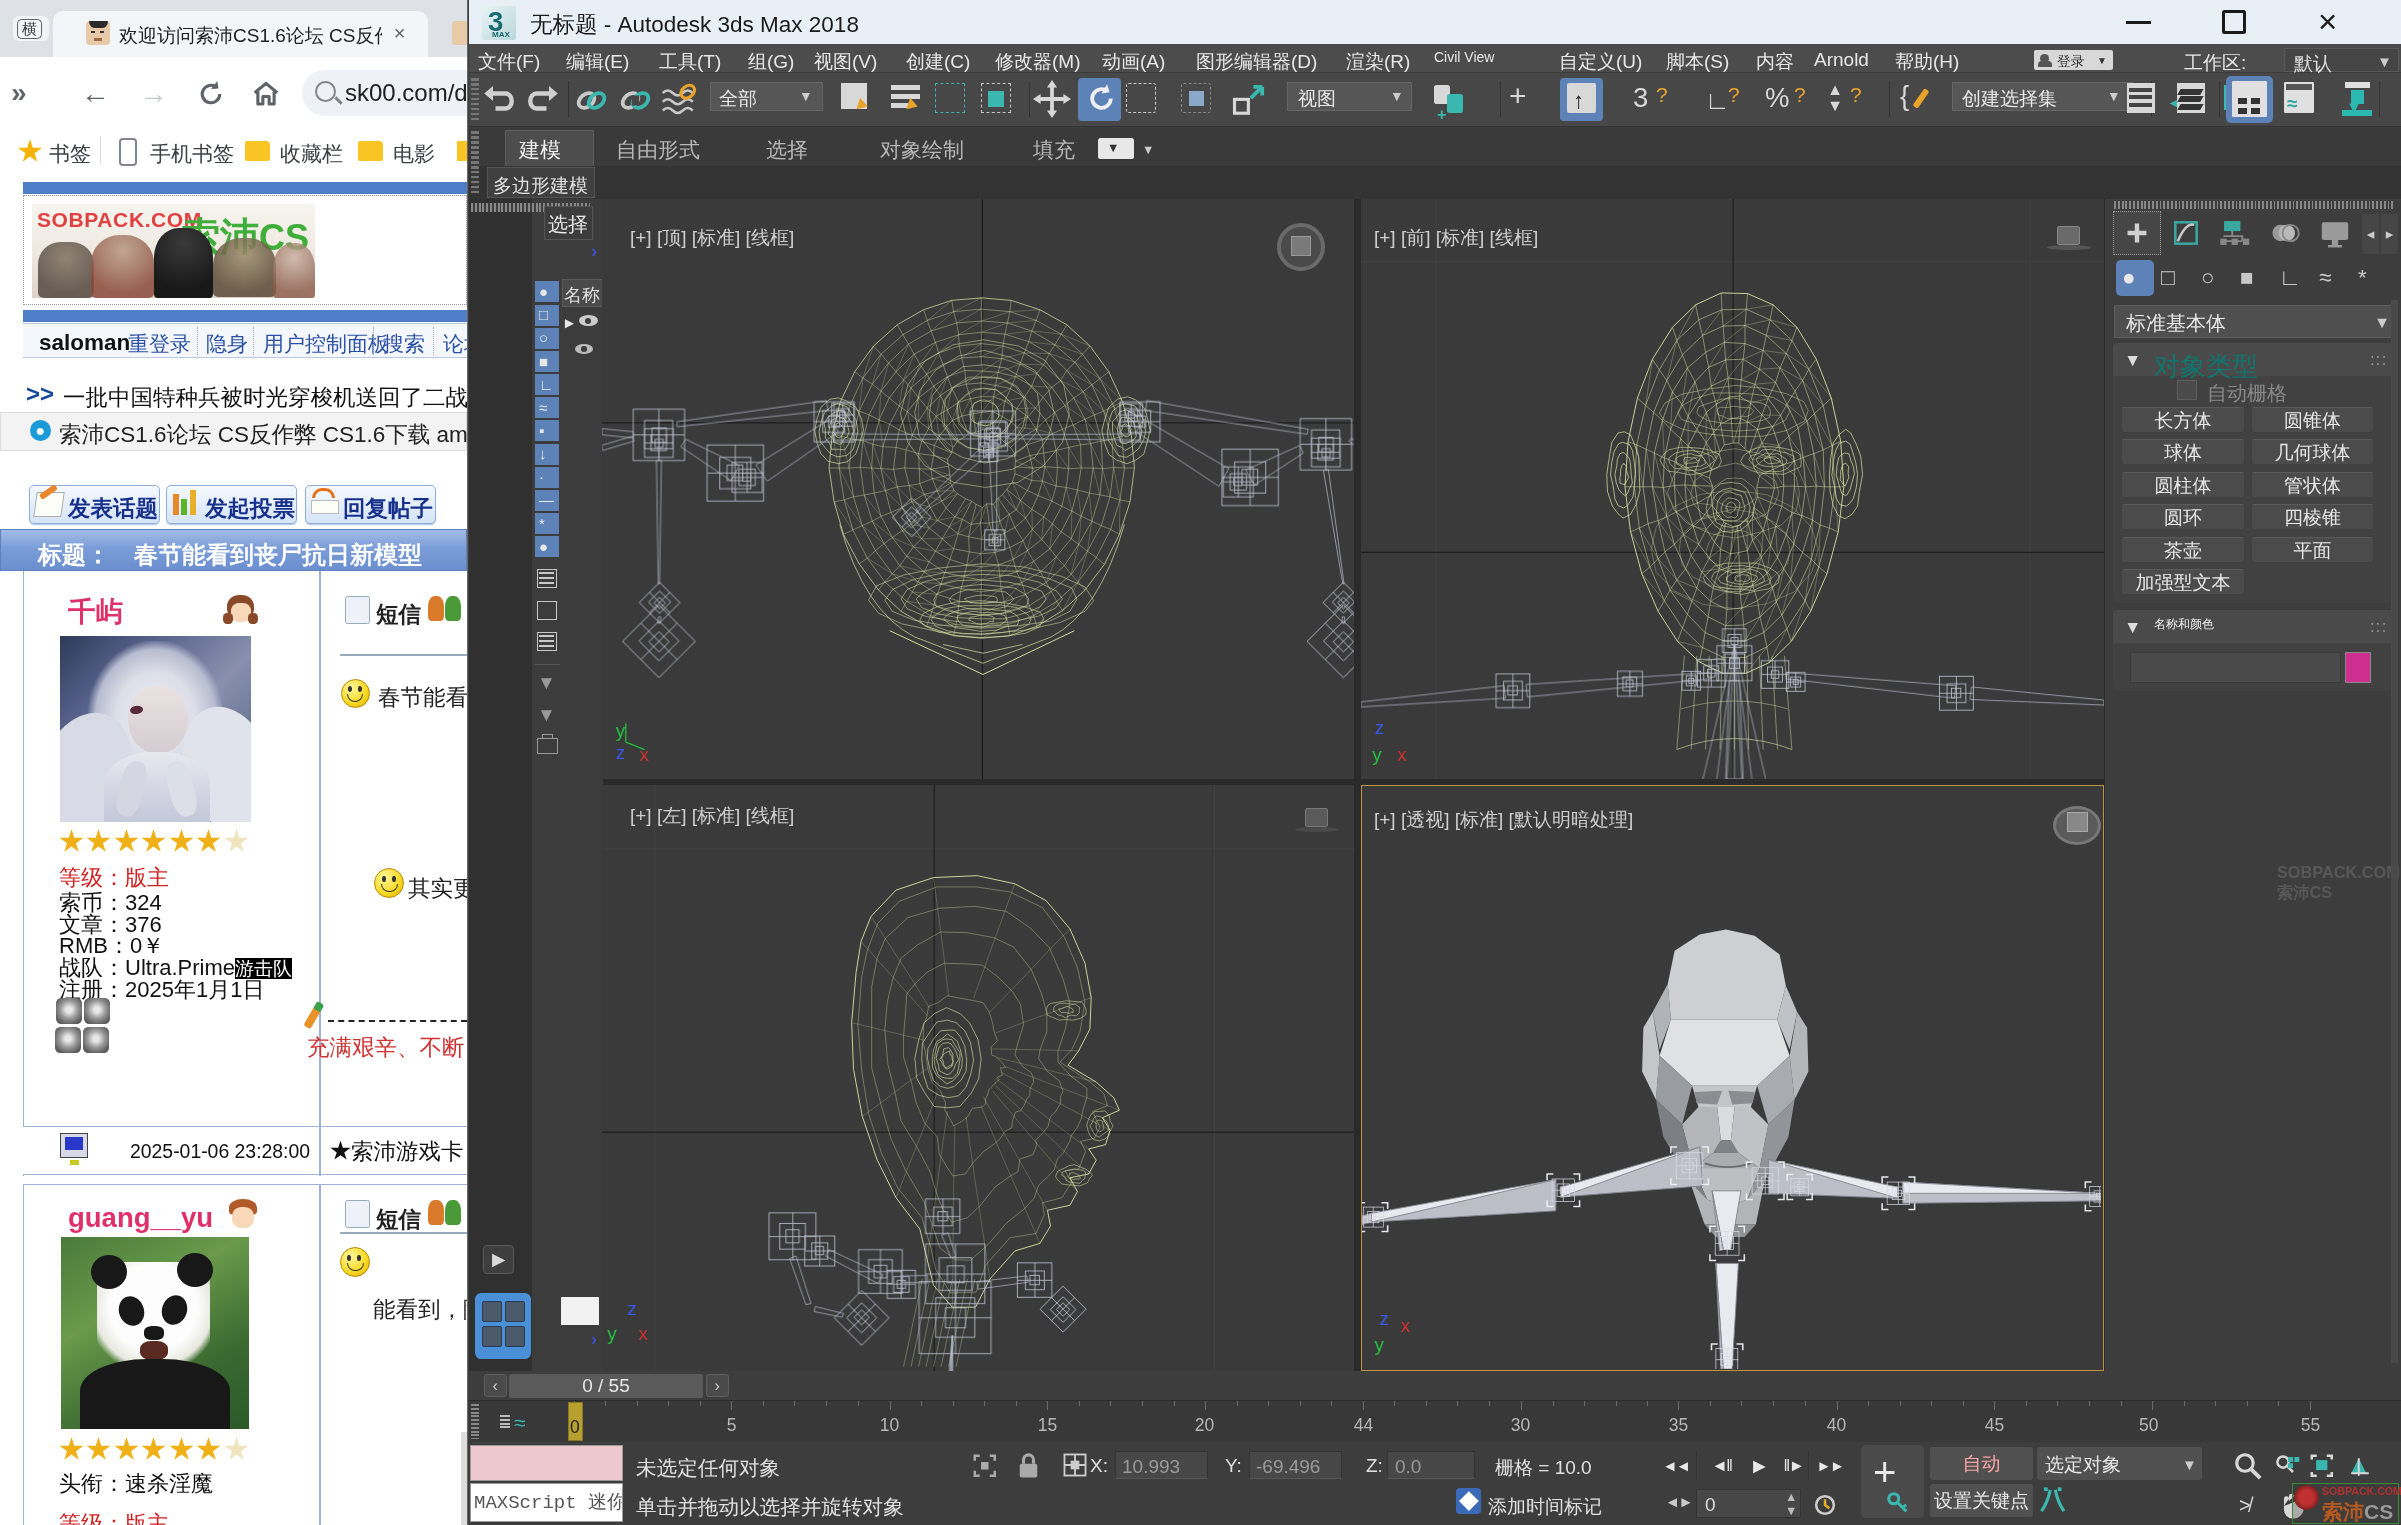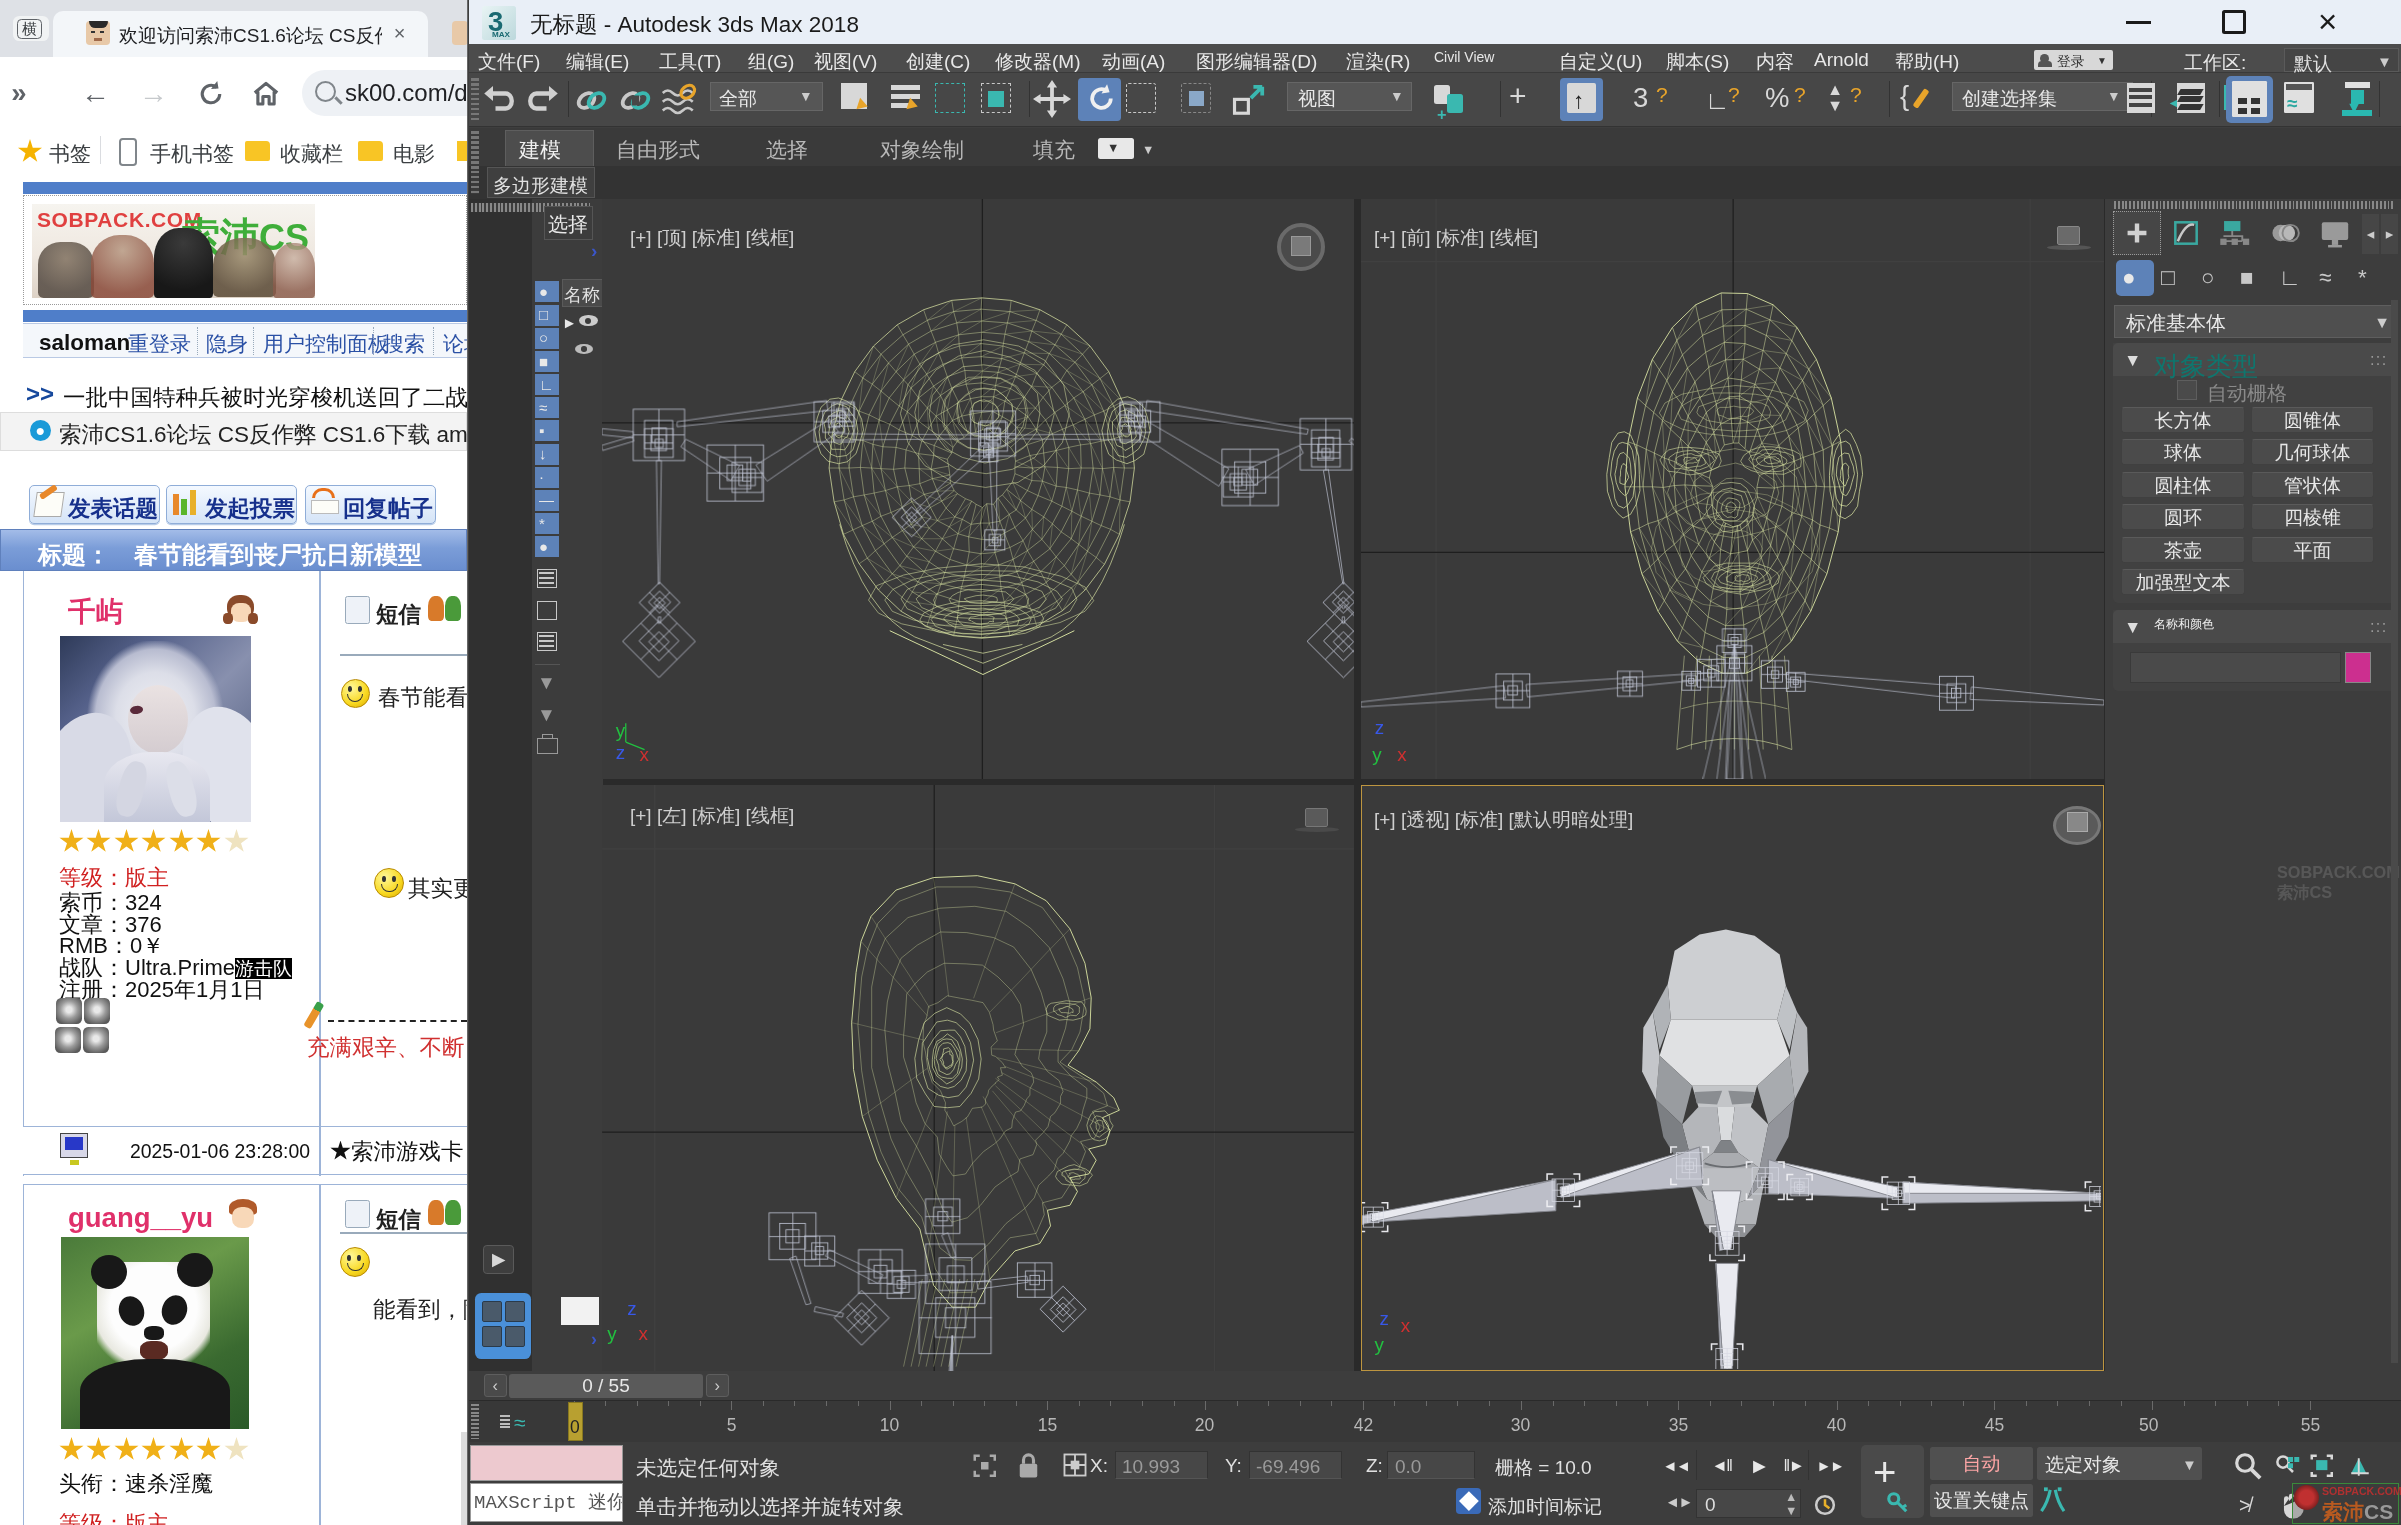--- a/index.html
+++ b/index.html
@@ -1503,21 +1503,21 @@
 <div class="abs" style="left:1110px;top:1401px;width:1.3px;height:5px;background:#6a6a6a"></div>
 <div class="abs" style="left:1142px;top:1401px;width:1.3px;height:5px;background:#6a6a6a"></div>
 <div class="abs" style="left:1174px;top:1401px;width:1.3px;height:5px;background:#6a6a6a"></div>
 <div class="abs" style="left:1205px;top:1401px;width:1.3px;height:8.8px;background:#6a6a6a"></div>
 <div class="abs" style="left:1192px;top:1415px;width:25px;text-align:center;font-size:17.5px;color:#b8b8b8">20</div>
 <div class="abs" style="left:1237px;top:1401px;width:1.3px;height:5px;background:#6a6a6a"></div>
 <div class="abs" style="left:1268px;top:1401px;width:1.3px;height:5px;background:#6a6a6a"></div>
 <div class="abs" style="left:1300px;top:1401px;width:1.3px;height:5px;background:#6a6a6a"></div>
 <div class="abs" style="left:1331px;top:1401px;width:1.3px;height:5px;background:#6a6a6a"></div>
 <div class="abs" style="left:1363px;top:1401px;width:1.3px;height:8.8px;background:#6a6a6a"></div>
-<div class="abs" style="left:1351px;top:1415px;width:25px;text-align:center;font-size:17.5px;color:#b8b8b8">42</div>
+<div class="abs" style="left:1351px;top:1415px;width:25px;text-align:center;font-size:17.5px;color:#b8b8b8">44</div>
 <div class="abs" style="left:1394px;top:1401px;width:1.3px;height:5px;background:#6a6a6a"></div>
 <div class="abs" style="left:1426px;top:1401px;width:1.3px;height:5px;background:#6a6a6a"></div>
 <div class="abs" style="left:1457px;top:1401px;width:1.3px;height:5px;background:#6a6a6a"></div>
 <div class="abs" style="left:1489px;top:1401px;width:1.3px;height:5px;background:#6a6a6a"></div>
 <div class="abs" style="left:1521px;top:1401px;width:1.3px;height:8.8px;background:#6a6a6a"></div>
 <div class="abs" style="left:1508px;top:1415px;width:25px;text-align:center;font-size:17.5px;color:#b8b8b8">30</div>
 <div class="abs" style="left:1553px;top:1401px;width:1.3px;height:5px;background:#6a6a6a"></div>
 <div class="abs" style="left:1584px;top:1401px;width:1.3px;height:5px;background:#6a6a6a"></div>
 <div class="abs" style="left:1616px;top:1401px;width:1.3px;height:5px;background:#6a6a6a"></div>
 <div class="abs" style="left:1647px;top:1401px;width:1.3px;height:5px;background:#6a6a6a"></div>

